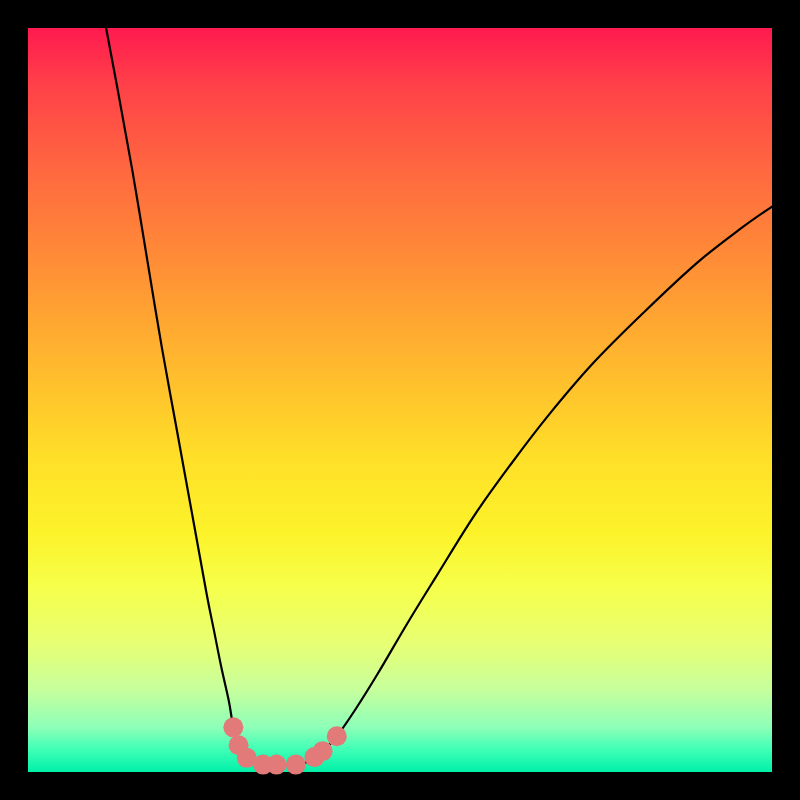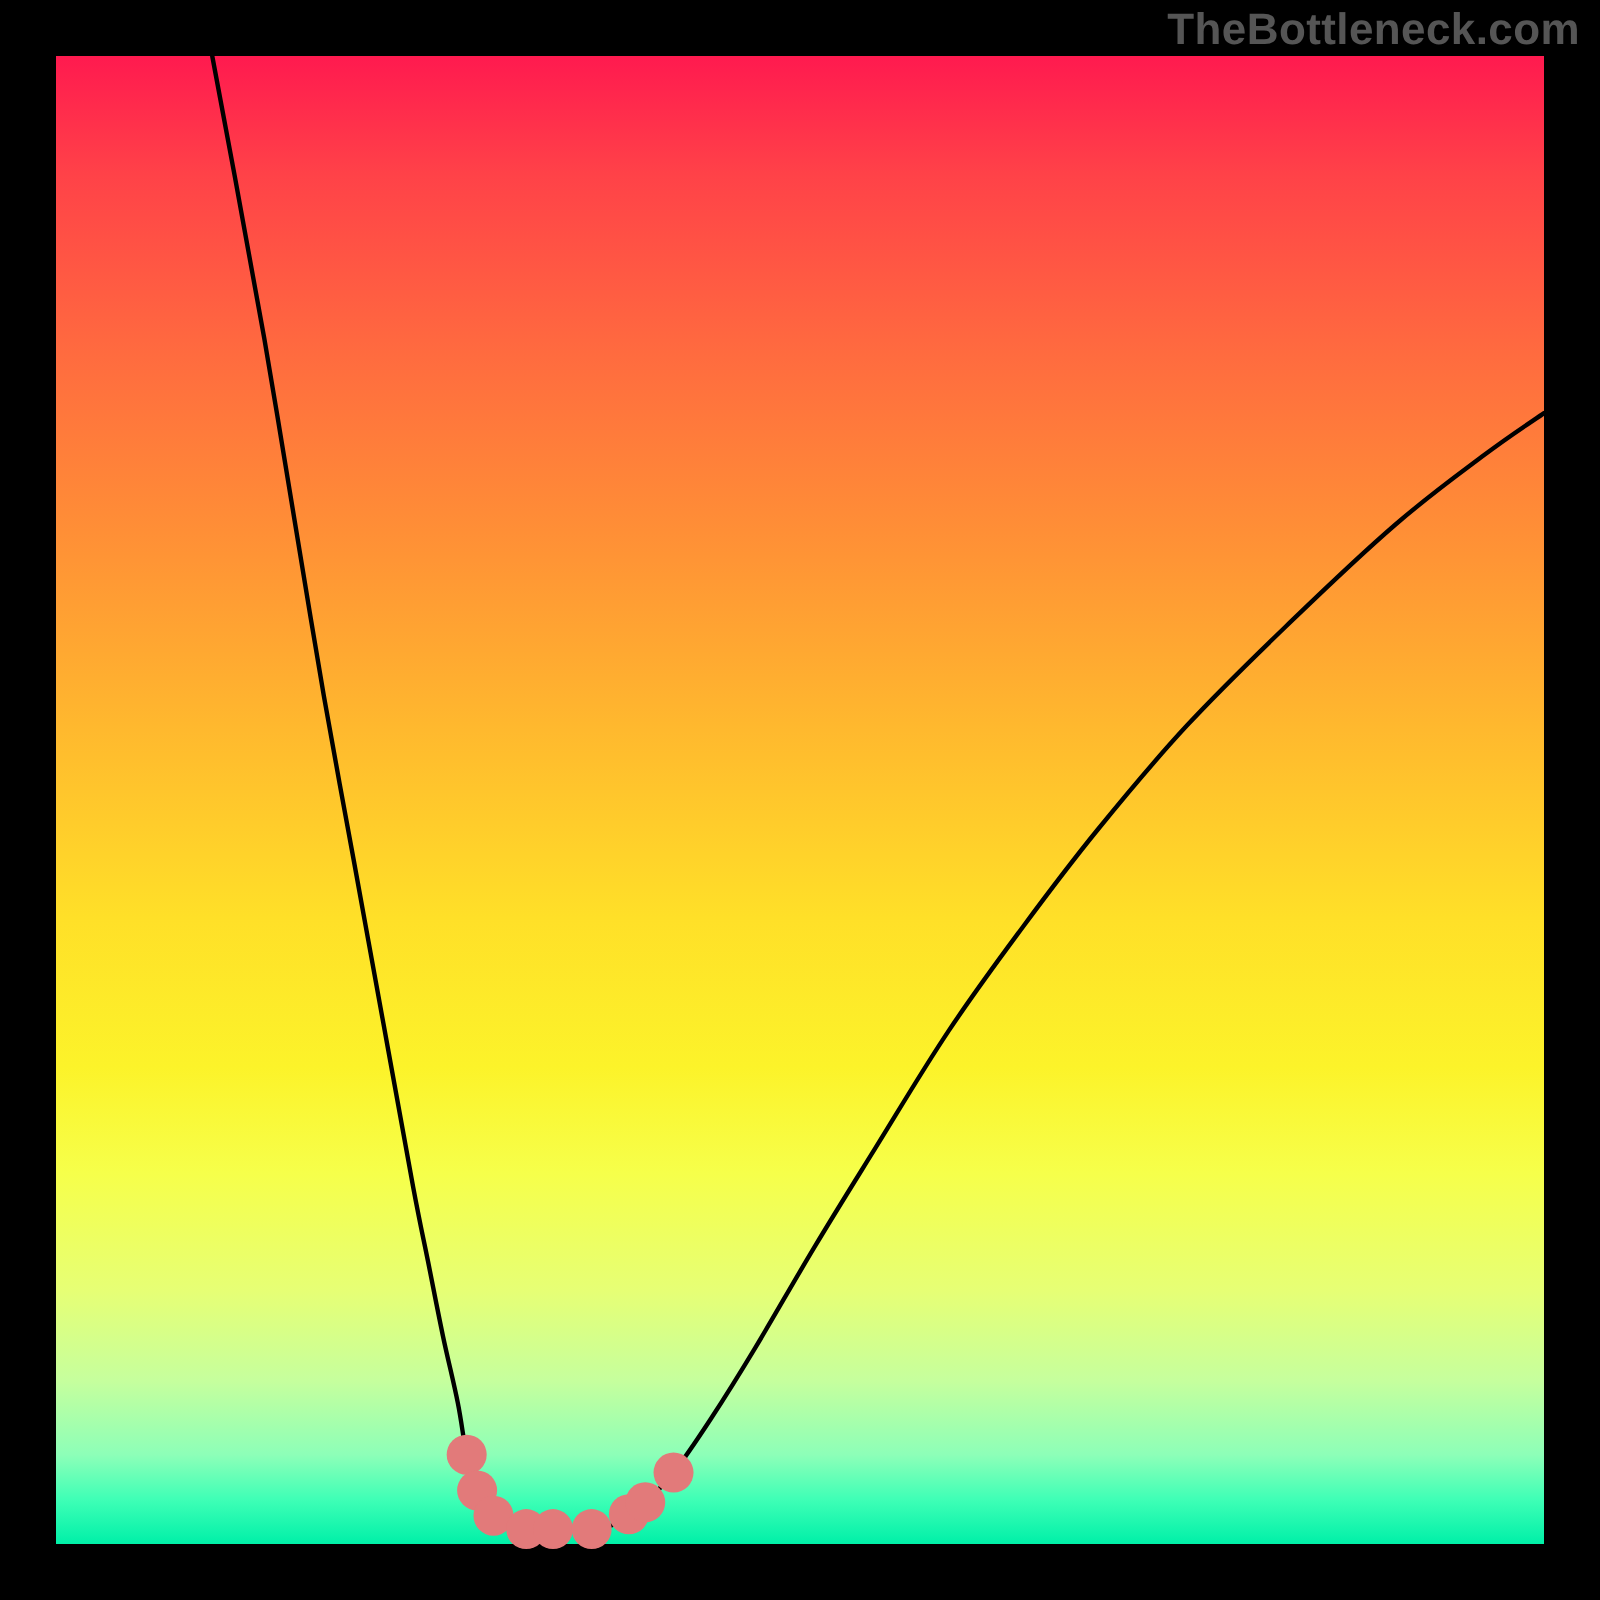--- a/index.html
+++ b/index.html
@@ -56,21 +56,20 @@
     top: 0;
     width: 744px;
     height: 744px;
     overflow: visible;
   }
 </style>
 </head>
 <body>
 
 <div class="frame">
-  <div class="watermark">TheBottleneck.com</div>
 
   <div class="plot-area">
     <svg class="curve" viewBox="0 0 744 744" preserveAspectRatio="none">
       <path id="curve-path" fill="none" stroke="#000000" stroke-width="2.2" stroke-linecap="round" stroke-linejoin="round" d="M 78.12 0.00 C 80.13 10.71, 84.59 34.08, 89.28 59.52 C 93.97 84.96, 98.80 110.56, 104.16 141.36 C 109.52 172.16, 113.68 198.50, 119.04 230.64 C 124.40 262.78, 128.56 289.12, 133.92 319.92 C 139.28 350.72, 143.44 372.30, 148.80 401.76 C 154.16 431.22, 158.32 454.14, 163.68 483.60 C 169.04 513.06, 174.54 544.01, 178.56 565.44 C 182.58 586.87, 183.32 589.25, 186.00 602.64 C 188.68 616.03, 190.76 627.12, 193.44 639.84 C 196.12 652.56, 198.74 662.61, 200.88 673.32 C 203.02 684.03, 203.60 691.46, 205.34 699.36 C 207.08 707.26, 208.14 711.73, 210.55 717.22 C 212.96 722.71, 216.46 726.92, 218.74 729.86 C 221.01 732.81, 220.25 732.38, 223.20 733.58 C 226.15 734.79, 230.55 736.02, 235.10 736.56 C 239.66 737.10, 242.60 736.56, 248.50 736.56 C 254.39 736.56, 261.68 737.23, 267.84 736.56 C 274.00 735.89, 277.90 735.25, 282.72 732.84 C 287.54 730.43, 289.94 727.59, 294.62 723.17 C 299.31 718.75, 302.87 715.79, 308.76 708.29 C 314.65 700.79, 319.99 692.75, 327.36 681.50 C 334.73 670.25, 340.31 661.33, 349.68 645.79 C 359.05 630.26, 368.73 613.01, 379.44 595.20 C 390.15 577.39, 397.15 566.26, 409.20 546.84 C 421.25 527.42, 433.01 507.41, 446.40 487.32 C 459.79 467.23, 470.21 453.32, 483.60 435.24 C 496.99 417.16, 506.07 404.96, 520.80 386.88 C 535.53 368.80, 548.03 353.55, 565.44 334.80 C 582.85 316.05, 598.77 300.80, 617.52 282.72 C 636.27 264.64, 652.19 249.36, 669.60 234.36 C 687.01 219.36, 700.85 209.44, 714.24 199.39 C 727.63 189.35, 738.64 182.31, 744.00 178.56"></path>
       <g id="markers">
           <circle cx="205.34" cy="699.36" r="10" fill="#e27a7a"></circle>
           <circle cx="210.55" cy="717.22" r="10" fill="#e27a7a"></circle>
           <circle cx="218.74" cy="729.86" r="10" fill="#e27a7a"></circle>
           <circle cx="235.10" cy="736.56" r="10" fill="#e27a7a"></circle>
           <circle cx="248.50" cy="736.56" r="10" fill="#e27a7a"></circle>

